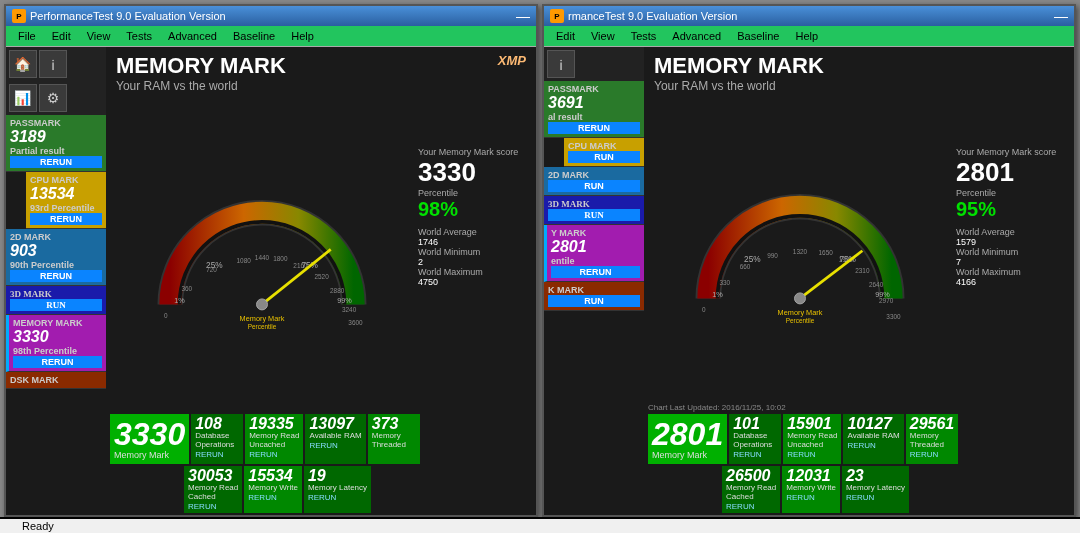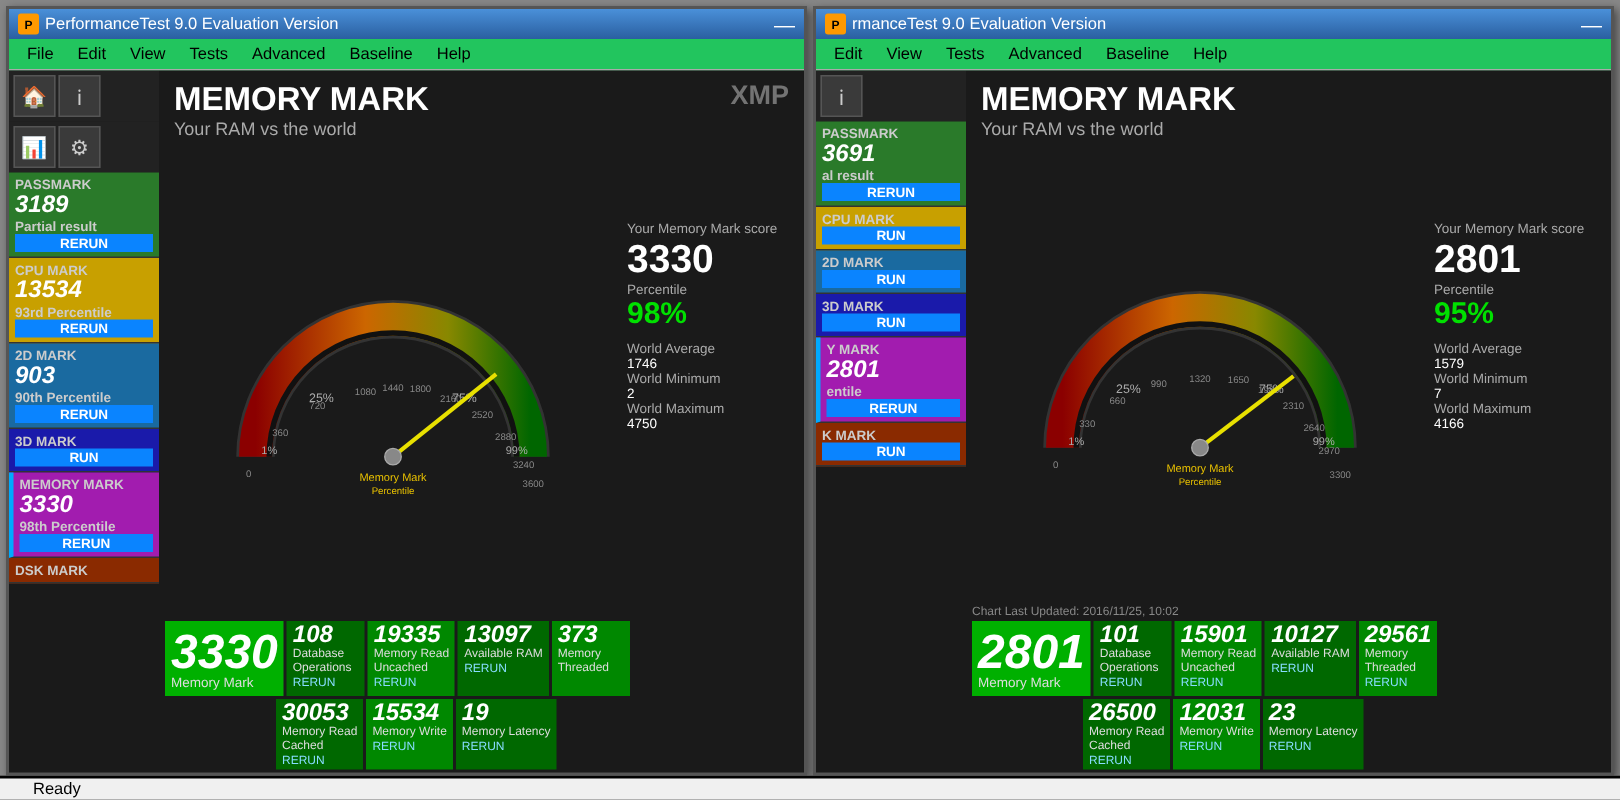--- a/index.html
+++ b/index.html
@@ -110,23 +110,23 @@
     .sidebar-item .rerun {
       background: #0a84ff;
       color: white;
       text-align: center;
       padding: 1px;
       font-size: 9px;
       cursor: pointer;
       width: 100%;
     }
     .si-passmark { background: #2a7a2a; }
-    .si-cpu { background: #c8a000; }
+    .si-cpu { background: #c8a000; margin-left: 20px; }
     .si-2d { background: #1a6aa0; }
-    .si-3d { background: #1a1aaa; }
+    .si-3d { background: #1a1aaa; font-family: Liberation Serif, serif; }
     .si-memory { background: #a21caf; }
     .si-disk { background: #8a2a00; }
     .si-active { border-left: 3px solid #0af; }
     .content-area {
       flex: 1;
       display: flex;
       flex-direction: column;
       background: #1a1a1a;
       min-width: 0;
     }
@@ -144,24 +144,25 @@
       font-size: 22px;
       font-weight: bold;
       color: white;
       text-transform: uppercase;
     }
     .header-title p {
       font-size: 12px;
       color: #aaa;
     }
     .xmp-label {
-      color: #737373;
-      font-size: 18px;
+      color: #fdba74;
+      font-size: 13px;
       font-weight: bold;
       margin-left: 8px;
+      font-style: italic;
     }
     .gauge-score-area {
       display: flex;
       flex: 1;
       min-height: 0;
       padding: 0 8px 4px;
       gap: 8px;
     }
     .gauge-container {
       flex: 1;

